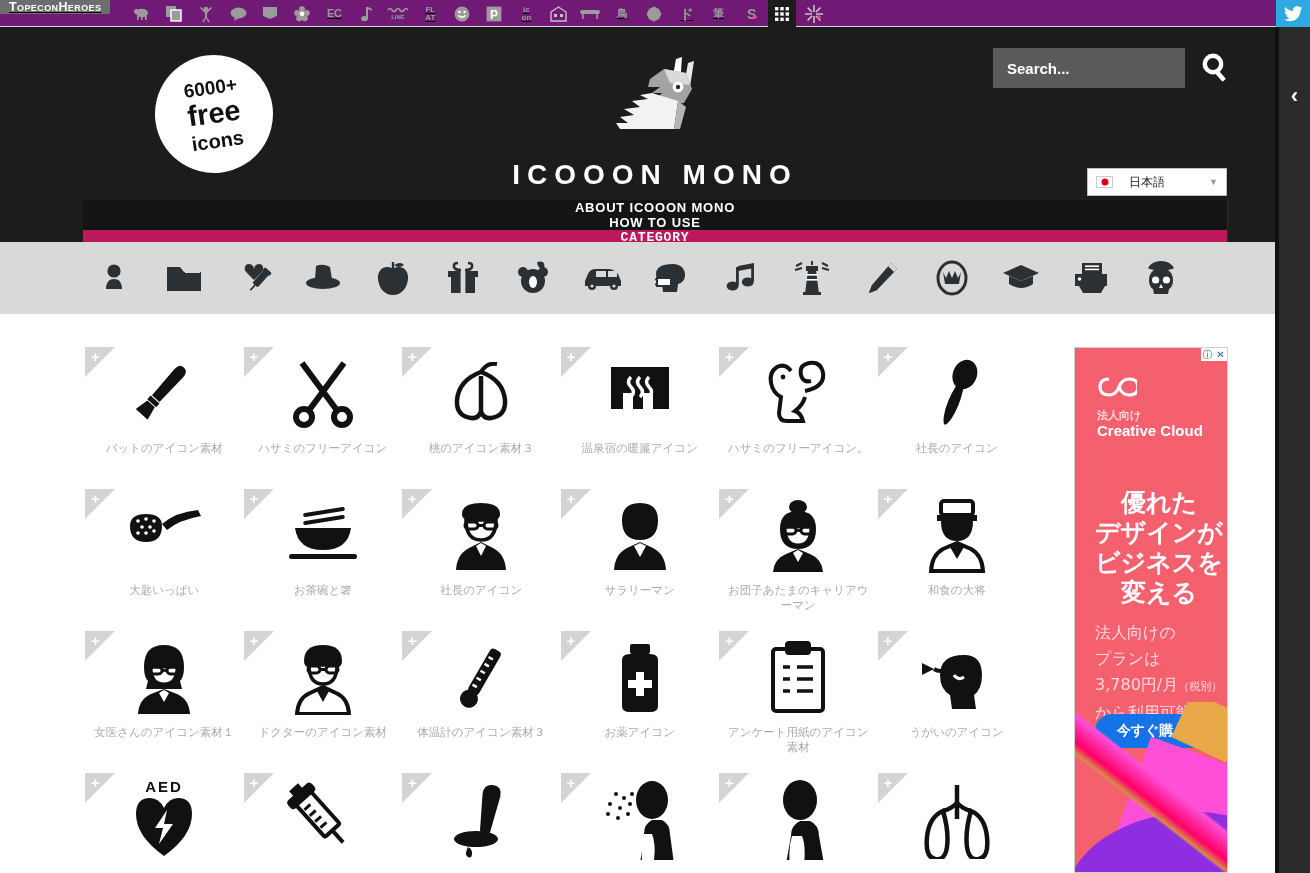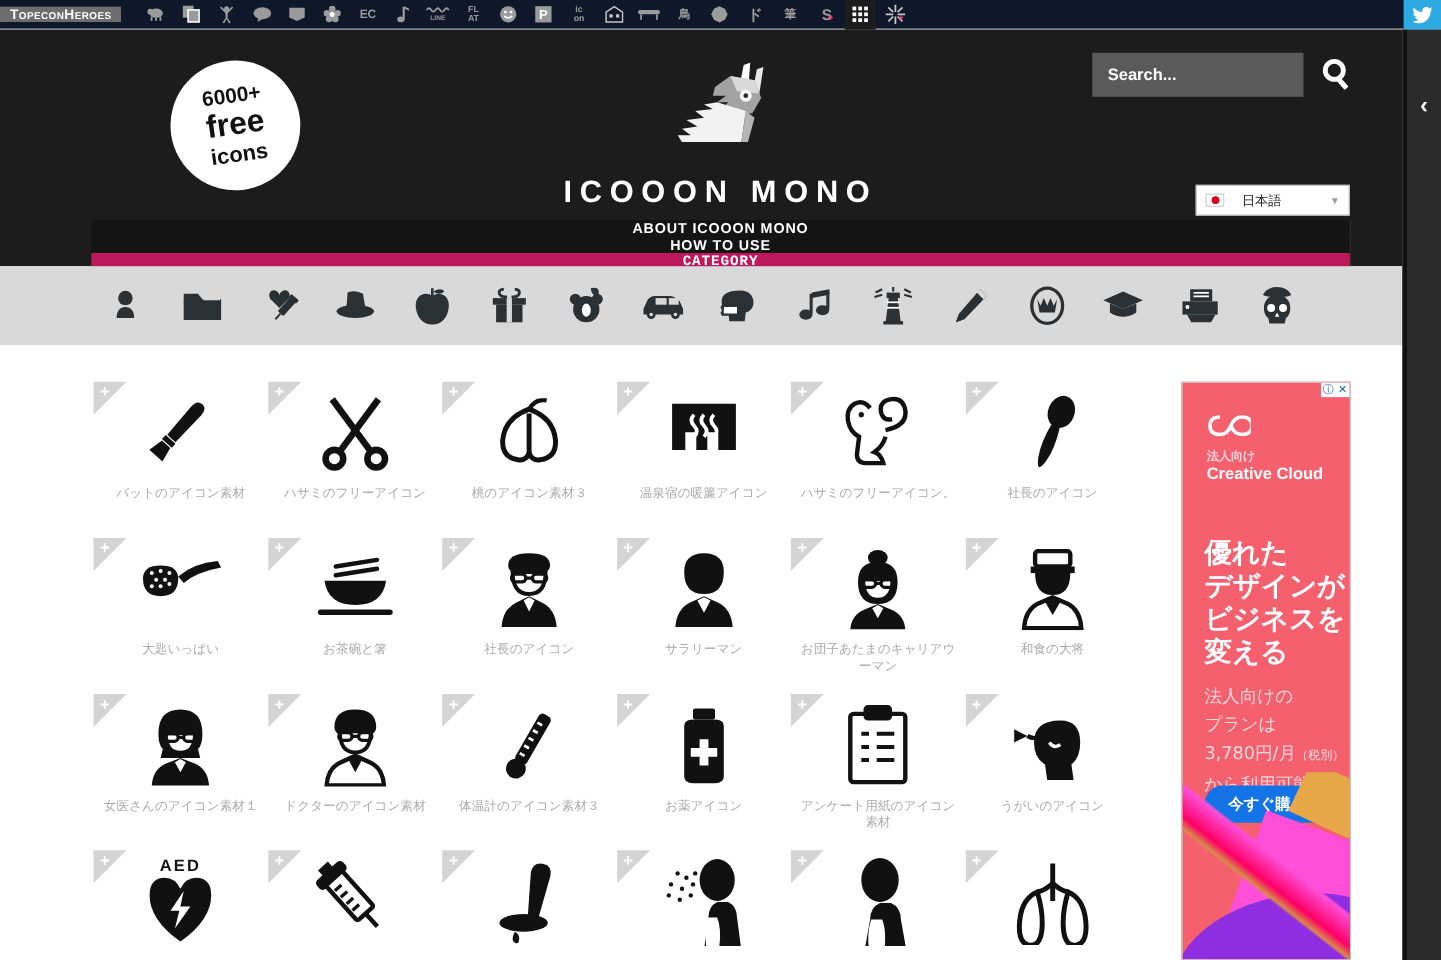--- a/index.html
+++ b/index.html
@@ -7,22 +7,22 @@
     width: 1310px; height: 873px;
     overflow: hidden;
     background: #ffffff;
     font-family: "Liberation Sans", "DejaVu Sans", sans-serif;
   }
   #page { position: relative; width: 1310px; height: 873px; overflow: hidden; }
 
   
   .topstrip {
     position: absolute; left: 0; top: 0; width: 1310px; height: 27px;
-    background: #0f172a; border-bottom: 1px solid #d8d8d8;
-    display: flex; align-items: center;
+    background: #701a75; border-bottom: 1px solid #d8d8d8;
+    display: flex; align-items: flex-start; text-decoration: underline;
   }
   .topbrand {
     background: #6d6d6d; color: #ffffff;
     font-size: 12.5px; font-weight: bold; letter-spacing: .4px;
     display: flex; align-items: center; padding: 0 9px;
     font-variant: small-caps; white-space: nowrap;
   }
   .topicons { display: flex; align-items: center; gap: 4px; padding-left: 18px; flex: 1; }
   .topicon {
     width: 28px; height: 27px; display: flex; align-items: center; justify-content: center;
@@ -913,21 +913,21 @@
       <span>ⓘ</span>
       <span>✕</span>
     </div>
     <div class="adlogo">
       <svg width="40" height="28" viewBox="0 0 40 28" fill="none" stroke="#ffffff" stroke-width="3.2">
         <path d="M12 6 q-9 0 -9 8 q0 8 9 8 q7 0 10 -8 q3 -8 10 -8 q9 0 9 8 q0 8 -9 8 q-7 0 -10 -8"></path>
       </svg>
     </div>
     <div class="adsmall">法人向け</div>
     <div class="adbrand">Creative Cloud</div>
-    <div class="adhead" style="white-space:pre-line;">優れた
+    <div class="adhead" style="white-space:pre-line;text-align:center;">優れた
 デザインが
 ビジネスを
 変える</div>
     <div class="adbody">
       <div>法人向けの</div>
       <div>プランは</div>
       <div>
         <span>3,780円/月</span><span class="small">（税別）</span>
       </div>
       <div>から利用可能</div>

